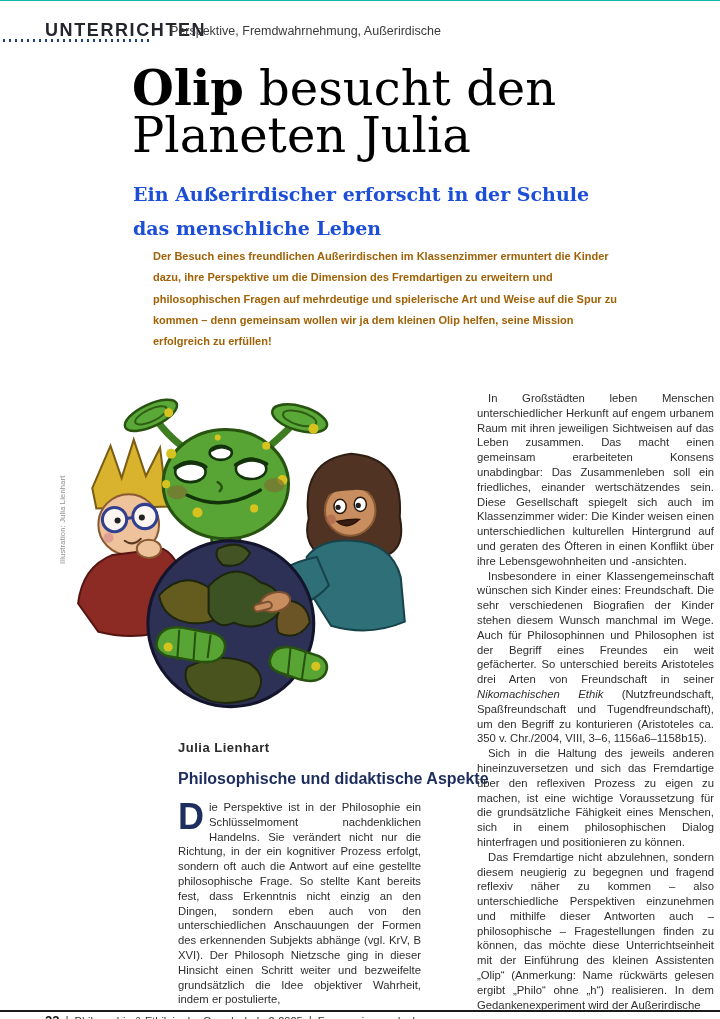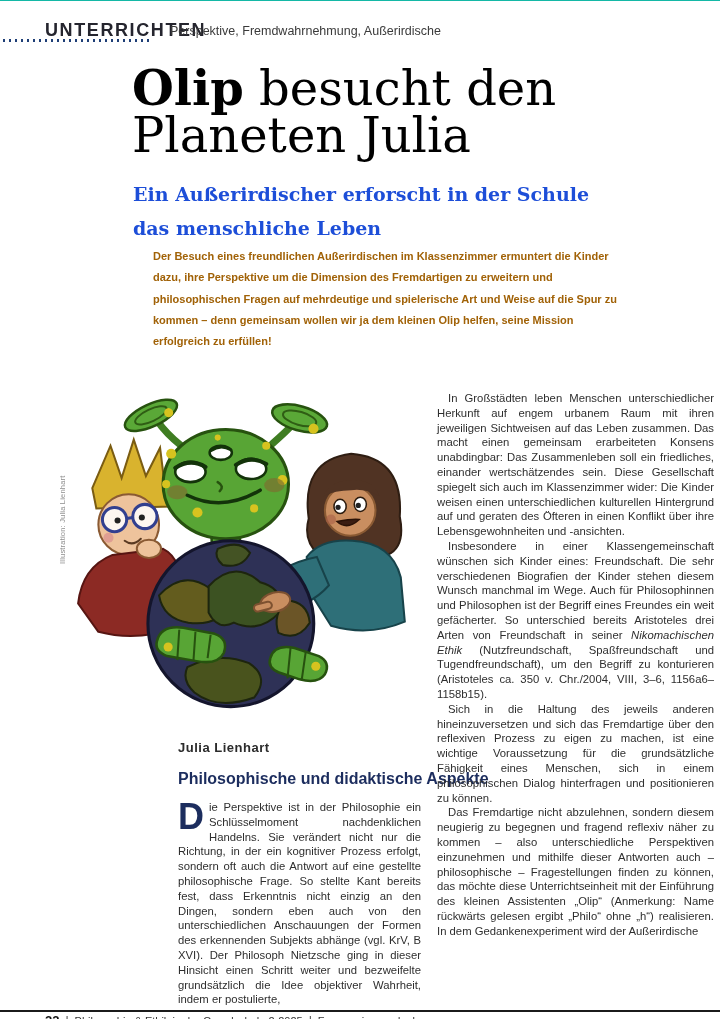--- a/index.html
+++ b/index.html
@@ -51,21 +51,21 @@
     position:absolute; left:178px; top:739px;
     font-size:13px; font-weight:bold; letter-spacing:.5px; color:#2b2b2b;
   }
   .section-heading {
     position:absolute; left:178px; top:769px;
     font-size:16px; font-weight:bold; color:#1c2d5e;
   }
   .col { font-size:11.3px; line-height:14.8px; color:#2e2e2e; text-align:justify; hyphens:auto; }
   .col-left  { position:absolute; left:178px; top:799px; width:243px; }
   .col-right { position:absolute; left:437px; top:390px; width:277px; }
-  .col p.indent { text-indent:11px; }
+  .col p.indent { text-indent:11px;margin-left:40px; }
   .dropcap {
     float:left; font-size:36px; line-height:30px; font-weight:bold;
     color:#1c2d5e; padding:2px 5px 0 0;
   }
   
   .footer {
     position:absolute; left:45px; top:982px;
     display:flex; align-items:baseline; gap:6px;
     font-size:11px; color:#333333;
   }

